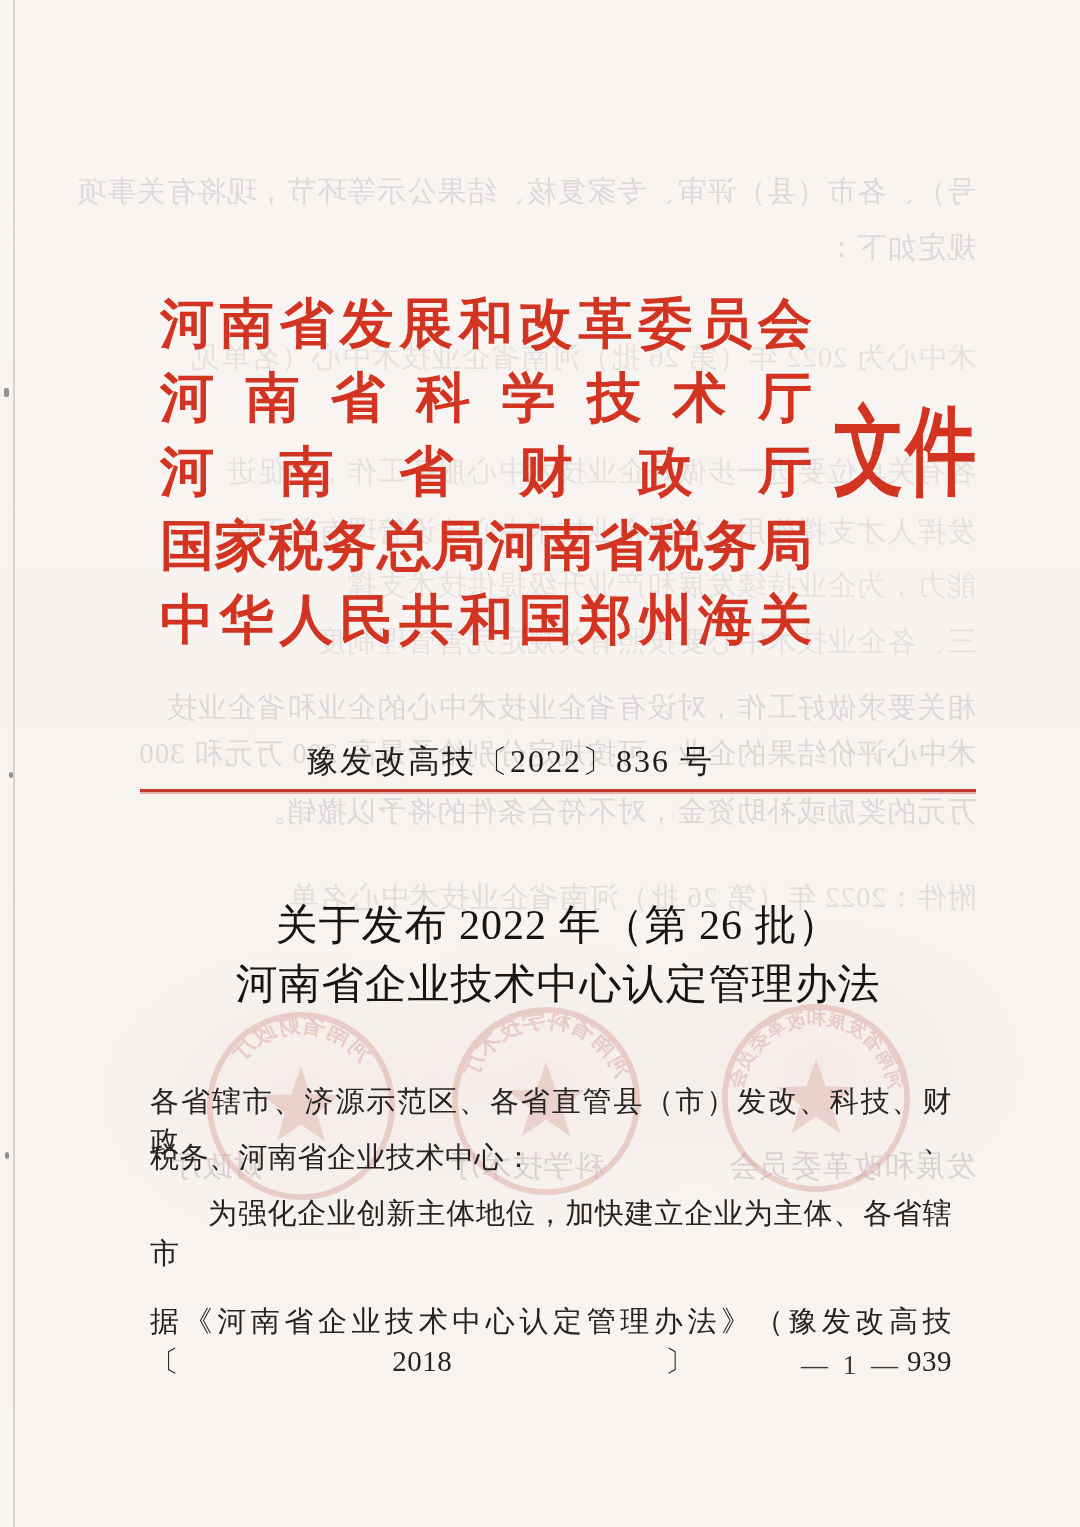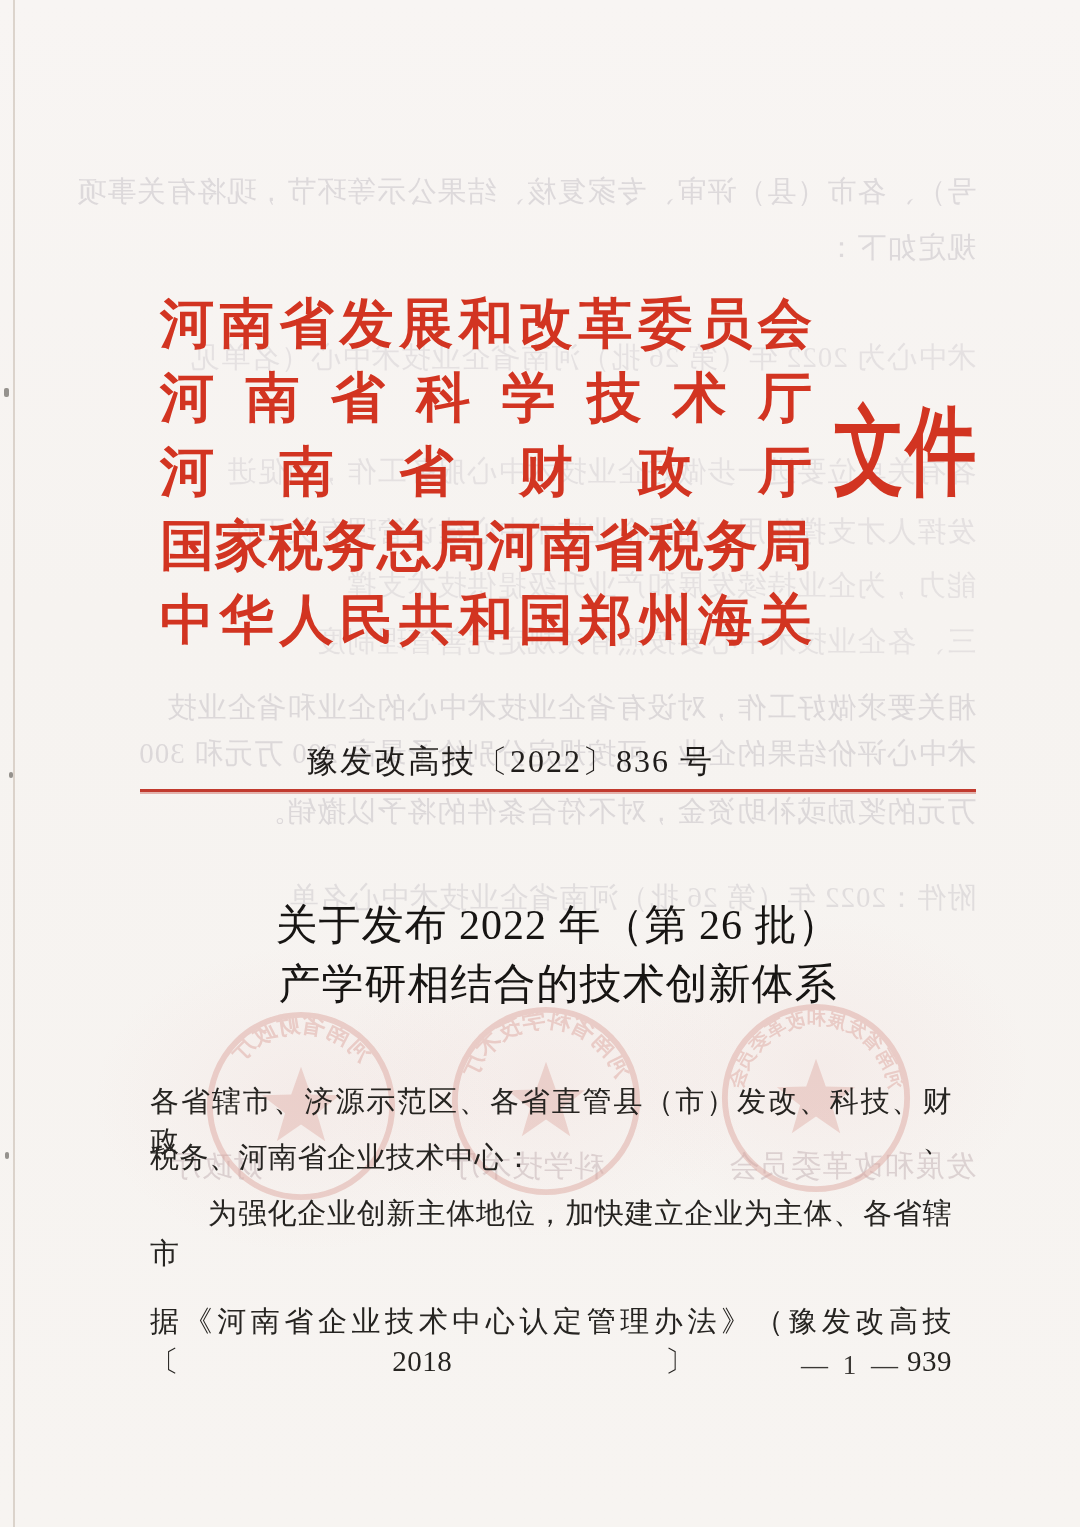--- a/index.html
+++ b/index.html
@@ -158,21 +158,21 @@
       <div class="agency-line">中华人民共和国郑州海关</div>
     </div>
     <div class="doc-type">文件</div>
   </header>
 
   <div class="doc-number">豫发改高技〔2022〕836 号</div>
   <div class="red-rule"></div>
 
   <h1 class="doc-title">
     <div>关于发布 2022 年（第 26 批）</div>
-    <div>产学研相结合的技术创新体系</div>
+    <div>河南省企业技术中心认定管理办法</div>
   </h1>
 
   <div class="body-line just" style="top:1082px">各省辖市、济源示范区、各省直管县（市）发改、科技、财政、</div>
   <div class="body-line" style="top:1138px">税务、河南省企业技术中心：</div>
   <div class="body-line just indent" style="top:1194px">为强化企业创新主体地位，加快建立企业为主体、各省辖市</div>
   <div class="body-line just" style="top:1302px">据《河南省企业技术中心认定管理办法》（豫发改高技〔2018〕939</div>
 
   <div class="page-num">— 1 —</div>
 
 </div>

